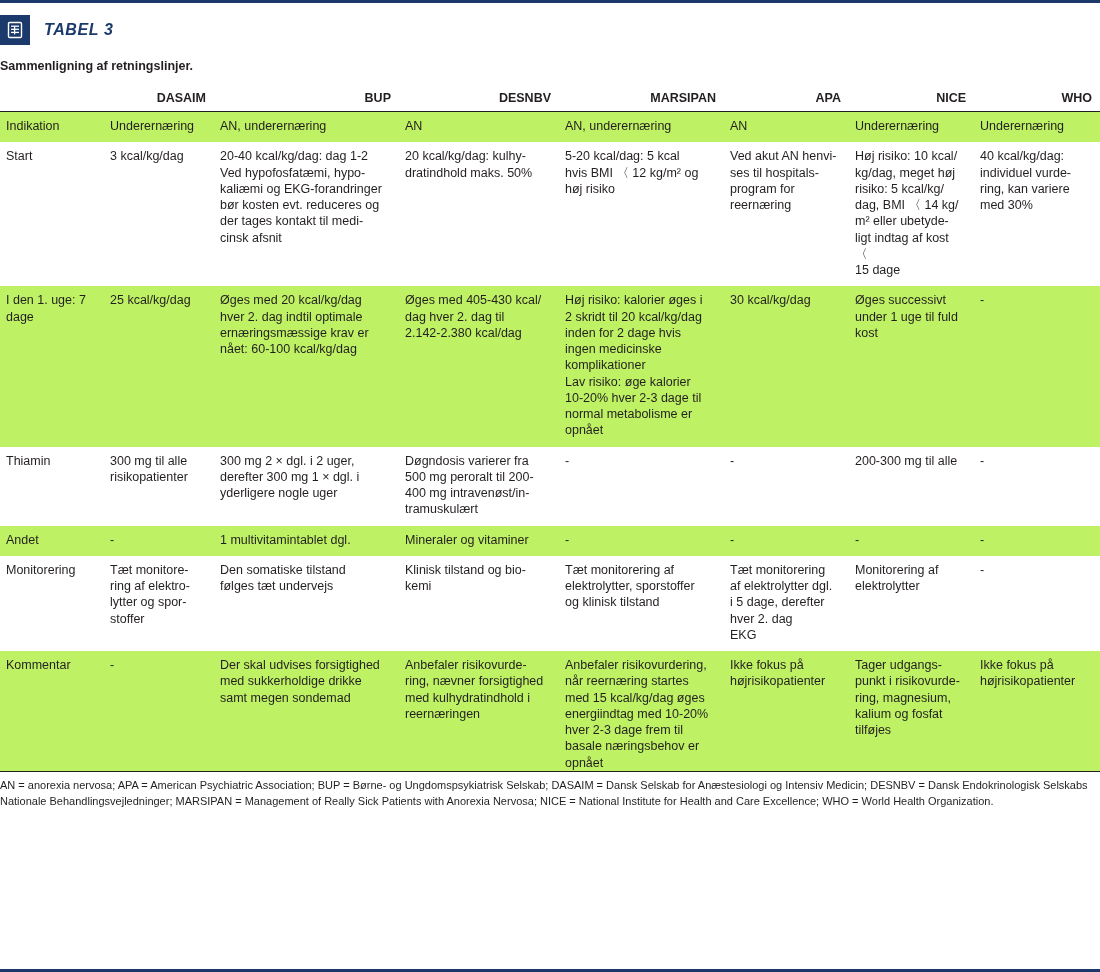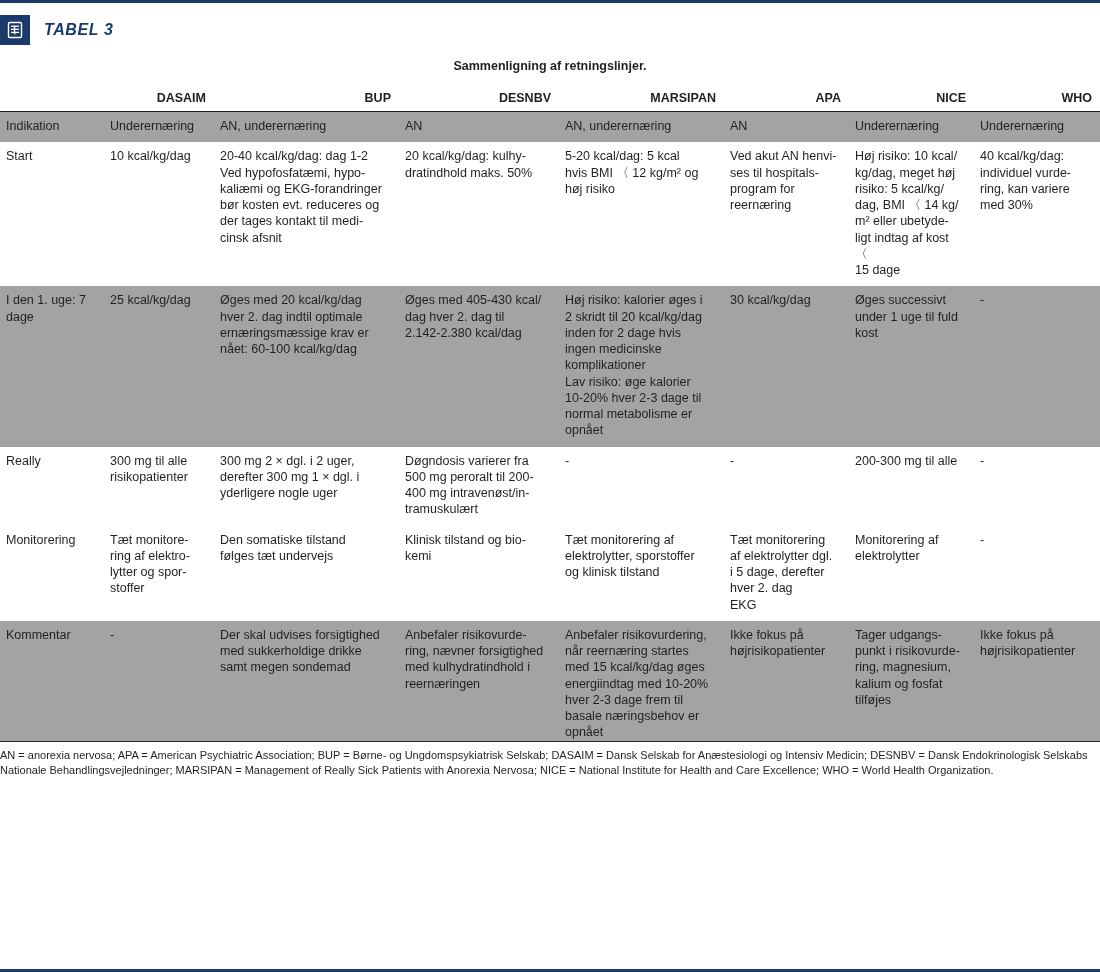--- a/index.html
+++ b/index.html
@@ -55,21 +55,20 @@
     font-size: 16px;
     font-weight: bold;
     letter-spacing: 0.6px;
     font-style: italic;
   }
   .caption {
     font-size: 12.5px;
     font-weight: bold;
     color: #231f20;
     padding: 4px 0 14px 0;
-    text-align: center;
   }
   table {
     border-collapse: collapse;
     width: 1100px;
     table-layout: fixed;
     font-size: 12.5px;
   }
   thead th {
     text-align: right;
     font-size: 12.5px;
@@ -81,21 +80,21 @@
     background: #ffffff;
   }
   tbody td {
     vertical-align: top;
     padding: 6px 10px 8px 6px;
     line-height: 1.30;
     color: #231f20;
     white-space: pre-line;
   }
   tbody tr.shade td {
-    background: #a3a3a3;
+    background: #bef264;
   }
   tbody tr.plain td {
     background: #ffffff;
   }
   tbody tr:last-child td {
     border-bottom: 1.5px solid #231f20;
     padding-bottom: 0;
   }
   td.rowlabel { }
   .footnote {
@@ -165,21 +164,21 @@
         <td>Underernæring</td>
         <td>AN, underernæring</td>
         <td>AN</td>
         <td>AN, underernæring</td>
         <td>AN</td>
         <td>Underernæring</td>
         <td>Underernæring</td>
       </tr>
       <tr class="plain">
         <td class="rowlabel">Start</td>
-        <td>10 kcal/kg/dag</td>
+        <td>3 kcal/kg/dag</td>
         <td>20-40 kcal/kg/dag: dag 1-2
 Ved hypofosfatæmi, hypo-
 kaliæmi og EKG-forandringer
 bør kosten evt. reduceres og
 der tages kontakt til medi-
 cinsk afsnit</td>
         <td>20 kcal/kg/dag: kulhy-
 dratindhold maks. 50%</td>
         <td>5-20 kcal/dag: 5 kcal
 hvis BMI 〈 12 kg/m² og
@@ -220,33 +219,43 @@
 10-20% hver 2-3 dage til
 normal metabolisme er
 opnået</td>
         <td>30 kcal/kg/dag</td>
         <td>Øges successivt
 under 1 uge til fuld
 kost</td>
         <td>-</td>
       </tr>
       <tr class="plain">
-        <td class="rowlabel">Really</td>
+        <td class="rowlabel">Thiamin</td>
         <td>300 mg til alle
 risikopatienter</td>
         <td>300 mg 2 × dgl. i 2 uger,
 derefter 300 mg 1 × dgl. i
 yderligere nogle uger</td>
         <td>Døgndosis varierer fra
 500 mg peroralt til 200-
 400 mg intravenøst/in-
 tramuskulært</td>
         <td>-</td>
         <td>-</td>
         <td>200-300 mg til alle</td>
+        <td>-</td>
+      </tr>
+      <tr class="shade">
+        <td class="rowlabel">Andet</td>
+        <td>-</td>
+        <td>1 multivitamintablet dgl.</td>
+        <td>Mineraler og vitaminer</td>
+        <td>-</td>
+        <td>-</td>
+        <td>-</td>
         <td>-</td>
       </tr>
       <tr class="plain">
         <td class="rowlabel">Monitorering</td>
         <td>Tæt monitore-
 ring af elektro-
 lytter og spor-
 stoffer</td>
         <td>Den somatiske tilstand
 følges tæt undervejs</td>

